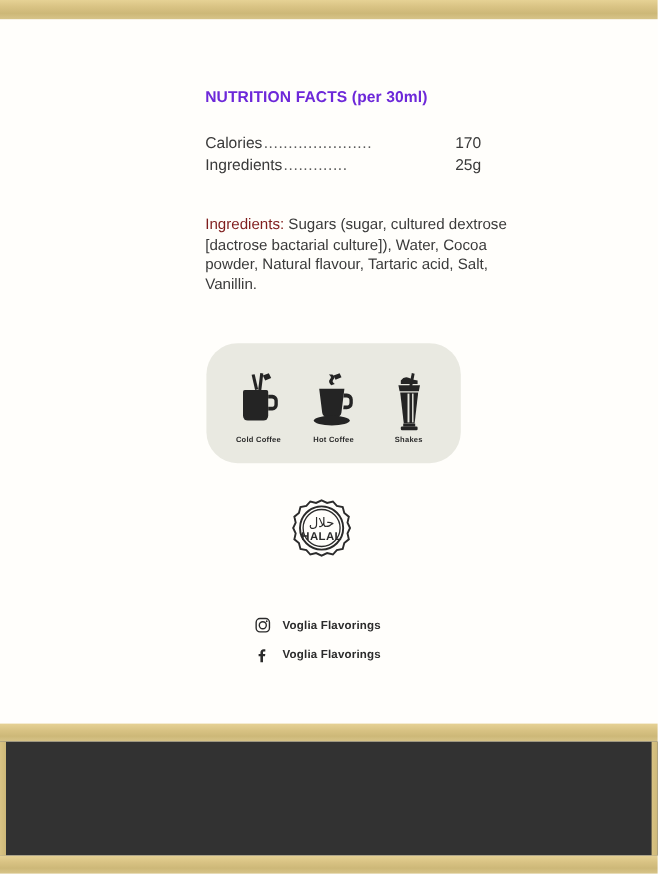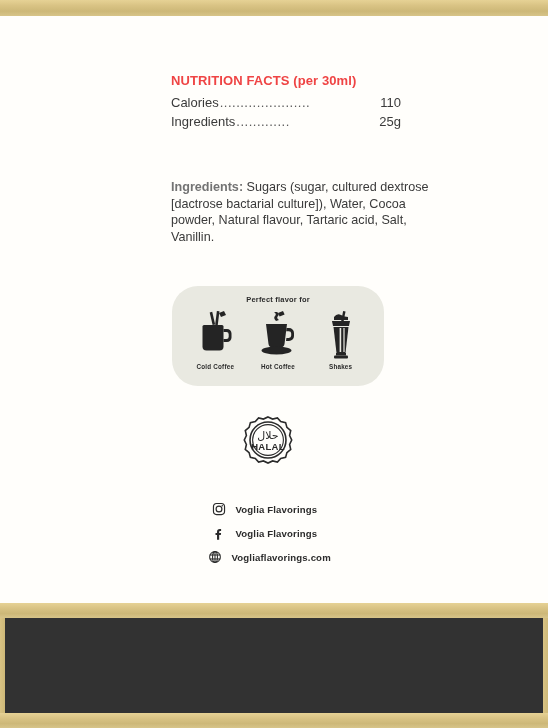--- a/index.html
+++ b/index.html
@@ -33,41 +33,41 @@
   .dark-panel:after{right:0;}
 
   
   .content{position:absolute;left:0;right:0;top:16px;bottom:125px;}
 
   .nutrition{
     position:absolute;left:171px;top:57px;width:230px;
   }
   .nf-title{
     font-size:13px;font-weight:bold;letter-spacing:.1px;
-    color:#ef4444;margin-bottom:5px;
+    color:#6d28d9;margin-bottom:21px;
   }
   .nf-row{
     font-size:13px;color:#3a3a3a;
     display:flex;align-items:flex-start;
     line-height:19px;white-space:nowrap;
   }
   .nf-label{flex:none;}
   .nf-dots{
     flex:1 1 auto;overflow:hidden;margin:0 1px;
     font-size:13px;letter-spacing:.5px;color:#5a5a5a;
     white-space:nowrap;
   }
   .nf-val{flex:none;text-align:right;}
 
   
   .ingredients{
     position:absolute;left:171px;top:163px;width:258px;
     font-size:12.6px;line-height:16.5px;color:#3a3a3a;
   }
-  .ing-label{font-weight:bold;color:#737373;}
+  .ing-label{font-weight:normal;color:#7f1d1d;}
 
   
   .flavor-panel{
     position:absolute;left:172px;top:270px;
     width:212px;height:100px;
     background:#e9e9e1;border-radius:26px;
   }
   .flavor-title{
     position:absolute;top:9px;left:0;right:0;text-align:center;
     font-size:7.5px;font-weight:bold;color:#2b2b2b;letter-spacing:.2px;
@@ -84,21 +84,21 @@
   }
 
   
   .halal{
     position:absolute;left:0;right:12px;top:398px;
     display:flex;justify-content:center;
   }
 
   
   .contacts{
-    position:absolute;left:0;right:0;top:482px;
+    position:absolute;left:0;right:0;top:494px;
   }
   .c-row{
     display:flex;align-items:center;justify-content:center;
     height:22px;margin-bottom:2px;
   }
   .c-icon{
     width:20px;display:flex;align-items:center;justify-content:center;
     flex:none;margin-right:7px;
   }
   .c-text{
@@ -118,38 +118,37 @@
   <div class="gold-band gold-top"></div>
 
   <div class="content">
 
     <div class="nutrition">
       <div class="nf-title">NUTRITION FACTS (per 30ml)</div>
 
       <div class="nf-row">
         <span class="nf-label">Calories</span>
         <span class="nf-dots">......................</span>
-        <span class="nf-val">110</span>
+        <span class="nf-val">170</span>
       </div>
 
 
 
       <div class="nf-row">
         <span class="nf-label">Ingredients</span>
         <span class="nf-dots">.............</span>
         <span class="nf-val">25g</span>
       </div>
     </div>
 
     <div class="ingredients">
       <span class="ing-label">Ingredients:</span><span> Sugars (sugar, cultured dextrose [dactrose bactarial culture]), Water, Cocoa powder, Natural flavour, Tartaric acid, Salt, Vanillin.</span>
     </div>
 
     <div class="flavor-panel">
-      <div class="flavor-title">Perfect flavor for</div>
       <div class="flavor-items">
 
         <div class="flavor-item">
           <div class="glyph">
             <svg width="40" height="50" viewBox="0 0 40 50">
               <g fill="#242424">
                 <rect x="16" y="2" width="2.6" height="13" transform="rotate(-13 17 8)"></rect>
                 <rect x="21" y="1" width="2.6" height="14" transform="rotate(7 22 8)"></rect>
                 <path d="M24 3 l5 -2 l2 4 l-5 2 z"></path>
                 <path d="M9 15 h18 a1.5 1.5 0 0 1 1.5 1.5 v20 a4 4 0 0 1 -4 4 h-13 a4 4 0 0 1 -4 -4 v-20 a1.5 1.5 0 0 1 1.5 -1.5 z"></path>
@@ -224,32 +223,20 @@
 
       <div class="c-row row-fb">
         <span class="c-icon">
           <svg width="14" height="15" viewBox="0 0 24 24">
             <path d="M15.6 4.2 h-2.4 c-2.9 0 -4.6 1.8 -4.6 4.7 v2.1 h-2.6 v3.4 h2.6 v8.4 h3.7 v-8.4 h2.8 l.5 -3.4 h-3.3 v-1.8 c0 -1 .4 -1.5 1.5 -1.5 h1.8 z" fill="#2b2b2b"></path>
           </svg>
         </span>
         <span class="c-text">Voglia Flavorings</span>
       </div>
 
-      <div class="c-row row-web">
-        <span class="c-icon">
-          <svg width="14" height="14" viewBox="0 0 24 24" fill="none" stroke="#2b2b2b" stroke-width="1.8">
-            <circle cx="12" cy="12" r="9.2"></circle>
-            <ellipse cx="12" cy="12" rx="4.2" ry="9.2"></ellipse>
-            <line x1="2.8" y1="8.6" x2="21.2" y2="8.6"></line>
-            <line x1="2.8" y1="15.4" x2="21.2" y2="15.4"></line>
-            <line x1="12" y1="2.8" x2="12" y2="21.2"></line>
-          </svg>
-        </span>
-        <span class="c-text">Vogliaflavorings.com</span>
-      </div>
 
 
     </div>
 
   </div>
 
   <div class="gold-band gold-mid"></div>
   <div class="dark-panel"></div>
   <div class="gold-band gold-bottom"></div>
 

